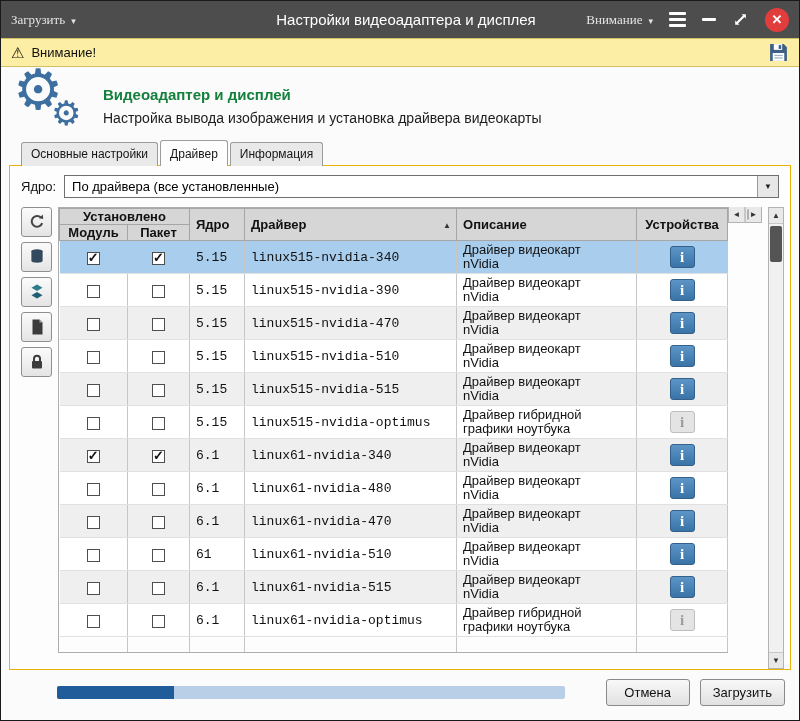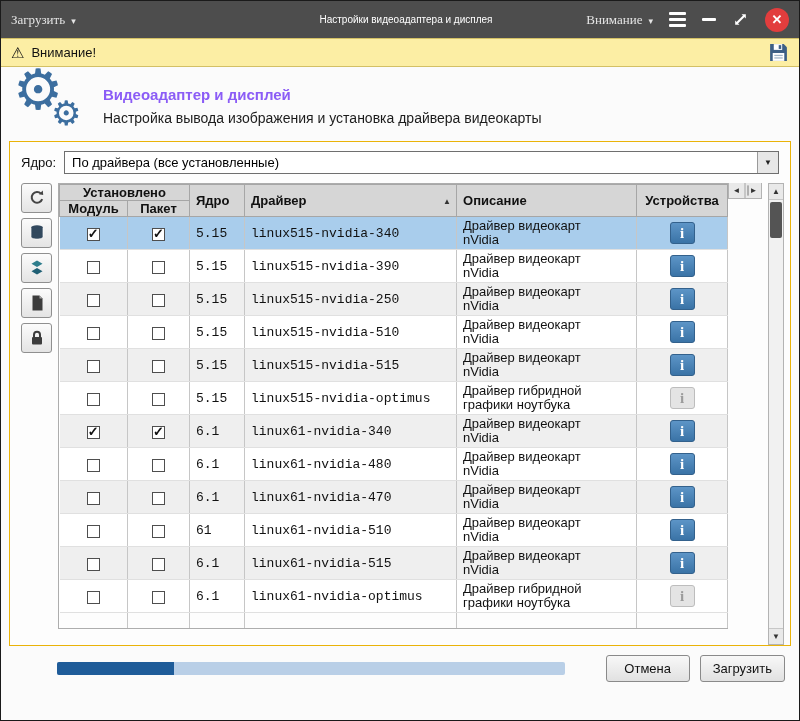--- a/index.html
+++ b/index.html
@@ -1,41 +1,41 @@
 <!DOCTYPE html>
 <html><head>
 <meta charset="utf-8">
 <style>
   * { margin:0; padding:0; box-sizing:border-box; }
   body { font-family:"Liberation Sans", sans-serif; background:#888; }
   .window { position:relative; width:800px; height:721px; background:#fbfbfb; border:1px solid #1a1a1a; overflow:hidden; }
 
   
   .titlebar { height:37px; background:#4d4d4d; display:flex; align-items:center; padding:0 10px; position:relative; }
-  .tb-title { position:absolute; left:12px; right:0; text-align:center; color:#fff; font-size:10px; pointer-events:none; }
+  .tb-title { position:absolute; left:12px; right:0; text-align:center; color:#fff; font-size:15px; pointer-events:none; }
   .tb-btn { background:transparent; border:none; color:#e5e5e5; font-size:13px; font-family:Liberation Serif, serif; display:flex; align-items:center; gap:6px; cursor:pointer; z-index:1;justify-content:center; }
   .caret { font-size:9px; position:relative; top:1px; }
   .tb-right { margin-left:auto; display:flex; align-items:center; gap:16px; z-index:1; }
   .winctl { background:transparent; border:none; cursor:pointer; display:flex; align-items:center; justify-content:center; padding:0; }
   .hamburger { display:flex; flex-direction:column; gap:3px; }
   .hamburger i { display:block; width:17px; height:3px; background:#fff; border-radius:1px; }
   .min-bar { width:14px; height:3px; background:#fff; border-radius:1px; }
   .close-btn { width:24px; height:24px; border-radius:50%; background:#e23d3d; color:#fff; font-size:13px; font-weight:bold; line-height:1; }
 
   
   .warnbar { height:29px; background:#fceea4; border-top:1px solid #d3c065; border-bottom:1px solid #d3c065; display:flex; align-items:center; padding:0 10px; gap:7px; font-size:13px; color:#111; }
   .warn-icon { font-size:15px; line-height:1; }
   .floppy-btn { margin-left:auto; background:transparent; border:none; cursor:pointer; display:flex; }
 
   
   .apph { height:74px; display:flex; align-items:center; gap:16px; padding:4px 12px 0 10px; }
   .gears { width:76px; height:64px; position:relative; color:#3c6e9f; flex:0 0 auto; }
   .gear-big { position:absolute; left:2px; top:-12px; font-size:56px; line-height:1; }
   .gear-small { position:absolute; left:40px; top:22px; font-size:34px; line-height:1; }
-  .h-title { font-size:15px; font-weight:bold; color:#8b5cf6; }
+  .h-title { font-size:15px; font-weight:bold; color:#15803d; }
   .h-sub { font-size:14px; color:#1c1c1c; margin-top:7px; }
 
   
   .tabs { display:flex; padding-left:20px; height:25px; position:relative; z-index:2; margin-bottom:-1px; align-items:flex-end; }
   .tab { font-size:12px; font-family:inherit; padding:4px 9px 5px; border:1px solid #9c9c9c; border-bottom:none; background:#e9e9e9; margin-right:2px; border-radius:3px 3px 0 0; color:#161616; cursor:pointer; }
   .tab.active { background:#fdfdfd; padding-top:6px; }
 
   
   .panel { margin:0 8px; border:1px solid #eab308; background:#fdfdfd; height:505px; padding:9px 6px 4px; }
   .kernel-row { display:flex; align-items:center; gap:8px; padding:0 5px; }
@@ -148,20 +148,25 @@
     <div class="gears">
       <span class="gear-big">⚙</span>
         <span class="gear-small">⚙</span>
     </div>
     <div>
       <div class="h-title">Видеоадаптер и дисплей</div>
       <div class="h-sub">Настройка вывода изображения и установка драйвера видеокарты</div>
     </div>
   </div>
 
+  <div class="tabs">
+    <button class="tab">Основные настройки</button>
+    <button class="tab active">Драйвер</button>
+    <button class="tab">Информация</button>
+  </div>
 
   <div class="panel">
 
     <div class="kernel-row">
       <span class="kernel-label">Ядро:</span>
       <div class="combo">
         <span>По драйвера (все установленные)</span>
         <span class="combo-arrow">▼</span>
       </div>
     </div>
@@ -251,21 +256,21 @@
     <td class="c-center">
       <button class="info-btn">
                       <span class="info-i">i</span>
                     </button>
     </td>
   </tr>
                 <tr class="row">
     <td class="c-center"><span class="cb"></span></td>
     <td class="c-center"><span class="cb"></span></td>
     <td class="c-pad">5.15</td>
-    <td class="c-pad">linux515-nvidia-250</td>
+    <td class="c-pad">linux515-nvidia-470</td>
     <td><span class="desc-text">Драйвер видеокарт nVidia</span></td>
     <td class="c-center">
       <button class="info-btn">
                       <span class="info-i">i</span>
                     </button>
     </td>
   </tr>
                 <tr class="row">
     <td class="c-center"><span class="cb"></span></td>
     <td class="c-center"><span class="cb"></span></td>

